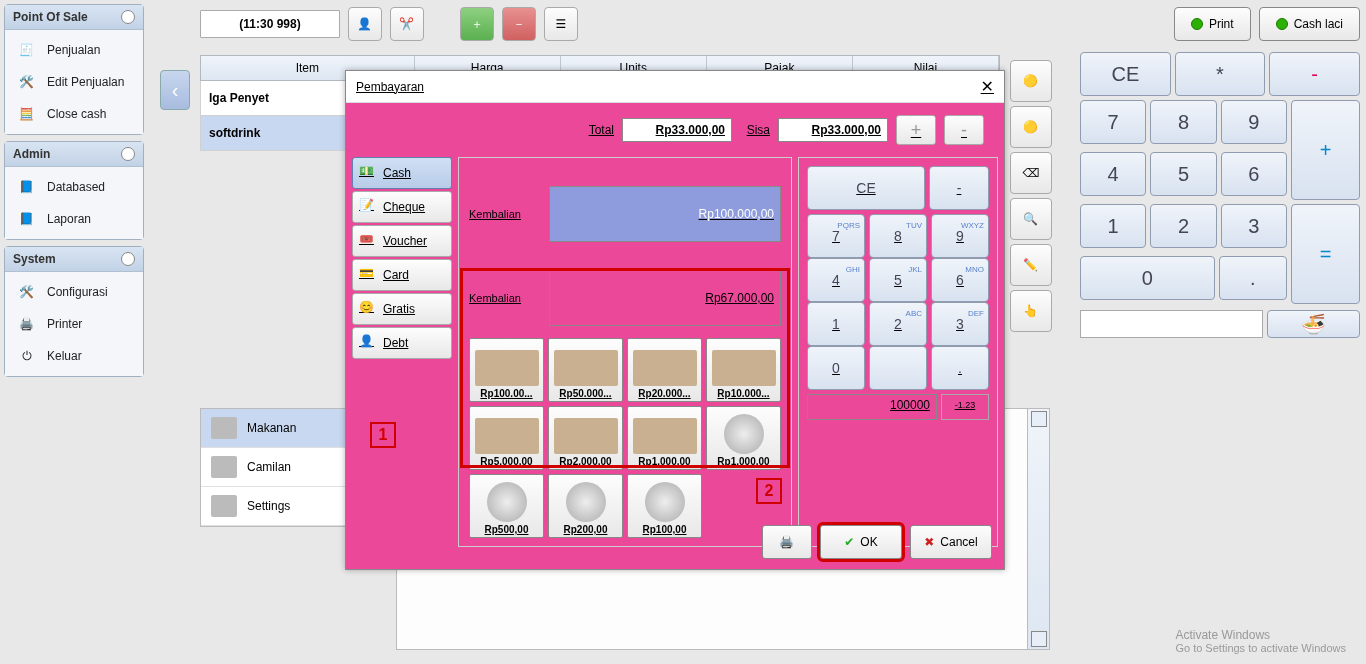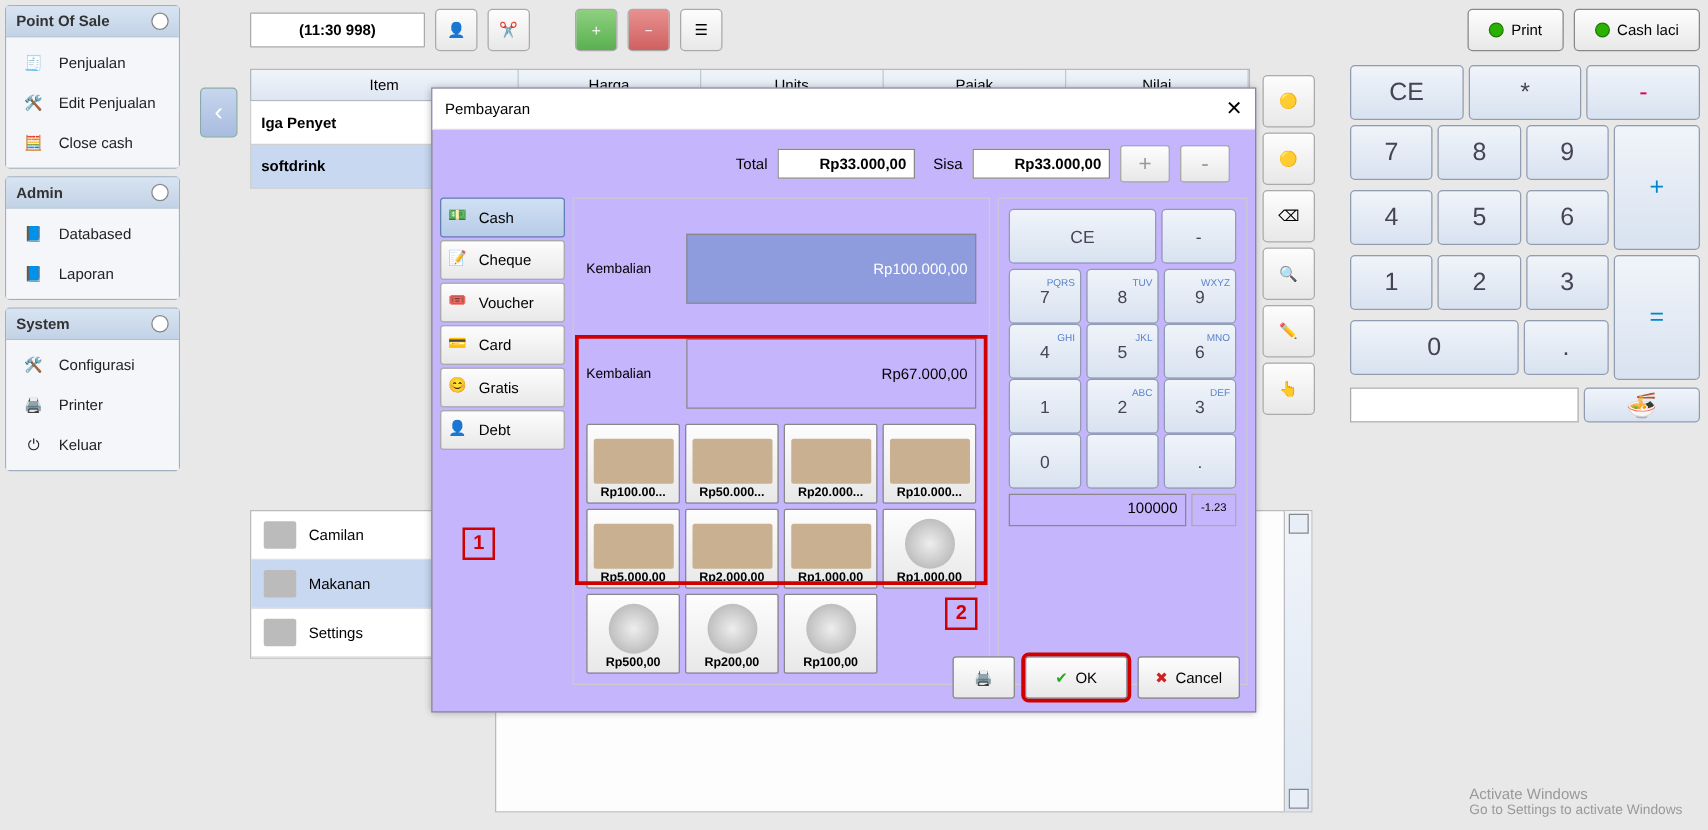--- a/index.html
+++ b/index.html
@@ -51,21 +51,21 @@
 
 .cat-list { position:absolute; left:40px; top:358px; width:190px; border:1px solid #bbb; background:#fff; }
 .cat-item { display:flex; align-items:center; padding:8px 10px; border-bottom:1px solid #e0e0e0; cursor:pointer; gap:10px;}
 .cat-item.sel { background:#c8d8f0; }
 .cat-item .cimg { width:26px;height:22px;background:#bbb;border-radius:2px;}
 .prod-panel { position:absolute; left:236px; top:358px; right:310px; bottom:8px; border:1px solid #bbb; background:#fdfdfd; }
 .prod-scroll { position:absolute; right:0; top:0; bottom:0; width:22px; background:linear-gradient(#f0f4fa,#dde6f2); border-left:1px solid #bbb; display:flex;flex-direction:column;justify-content:space-between;align-items:center;padding:2px 0;}
 .prod-scroll .arr{width:16px;height:16px;border:1px solid #888;background:#e8eef8;cursor:pointer;}
 
 
-.modal-back { position:absolute; left:345px; top:70px; width:660px; height:500px; background:#c4b5fd; border:1px solid #888; box-shadow:0 0 6px rgba(0,0,0,0.3); z-index:50;}
+.modal-back { position:absolute; left:345px; top:70px; width:660px; height:500px; background:#ec4899; border:1px solid #888; box-shadow:0 0 6px rgba(0,0,0,0.3); z-index:50;text-decoration:underline;}
 .modal-title { padding:6px 10px; background:#fff; border-bottom:1px solid #ddd; display:flex;justify-content:space-between;align-items:center;font-size:12px;}
 .modal-title .close-x { cursor:pointer; font-size:16px; }
 .modal-total { padding:12px 20px; display:flex; gap:8px; align-items:center; justify-content:flex-start;}
 .modal-total .lbl{width:60px; text-align:right;}
 .modal-total input { width:110px; padding:4px 6px; text-align:right; border:1px solid #888; font-weight:bold;}
 .modal-total .qbtn{width:40px;height:30px;border:1px solid #aaa;background:linear-gradient(#fdfdfd,#e8e8e8);border-radius:3px;font-size:18px;color:#999;cursor:pointer;}
 
 .modal-body { display:flex; padding:0 6px 6px 6px; gap:6px;}
 .pay-tabs { width:100px; display:flex; flex-direction:column; gap:2px;}
 .pay-tab { height:32px; border:1px solid #aaa; border-radius:3px; background:linear-gradient(#fdfdfd,#e8e8e8); display:flex;align-items:center;gap:6px;padding:0 6px;cursor:pointer;font-size:11px;}
@@ -83,21 +83,21 @@
 .denom .dimg{width:64px;height:36px;background:#c8b090;border-radius:2px;margin-bottom:2px;}
 .denom .dimg.coin{width:40px;height:40px;border-radius:50%;background:radial-gradient(#eee,#aaa);}
 .denom .dlabel{font-size:10px;font-weight:bold;}
 
 .pay-keypad { flex:0.9; border:1px solid #ccc; padding:8px; display:flex;flex-direction:column;gap:4px;}
 .pk-row{display:flex;gap:4px;}
 .pk-btn{flex:1;height:44px;border:1px solid #909cb0;border-radius:4px;background:linear-gradient(#f0f4fa,#d8e2f0);display:flex;align-items:center;justify-content:center;font-size:14px;color:#445;cursor:pointer;position:relative;}
 .pk-btn .sub{font-size:8px;color:#5a82cc;position:absolute;right:4px;top:6px;}
 .pk-display{display:flex;gap:4px;}
 .pk-display .pk-in{flex:1;height:26px;border:1px solid #888;text-align:right;padding:3px 6px;}
-.pk-display .pk-ind{width:36px;height:26px;border:1px solid #aaa;text-align:center;line-height:20px;font-size:9px;}
+.pk-display .pk-ind{width:48px;height:26px;border:1px solid #aaa;text-align:center;line-height:20px;font-size:9px;}
 
 .modal-footer{position:absolute;bottom:10px;right:12px;display:flex;gap:8px;}
 .modal-footer .fbtn{width:82px;height:34px;border:1px solid #888;border-radius:3px;background:linear-gradient(#fdfdfd,#e8e8e8);display:flex;align-items:center;justify-content:center;gap:6px;cursor:pointer;}
 .modal-footer .fbtn.print{width:50px;}
 .ok-highlight{ outline:3px solid #d00000; }
 
 
 .anno1{position:absolute;border:3px solid #d00000;z-index:60;pointer-events:none;}
 .anno-label{position:absolute;border:2px solid #d00000;color:#d00000;font-weight:bold;font-size:16px;width:26px;height:26px;display:flex;align-items:center;justify-content:center;z-index:61;background:rgba(255,255,255,0.0);}
 
@@ -215,27 +215,27 @@
   <div class="side-icons">
     <div class="sbtn">🟡</div>
     <div class="sbtn">🟡</div>
     <div class="sbtn">⌫</div>
     <div class="sbtn">🔍</div>
     <div class="sbtn">✏️</div>
     <div class="sbtn">👆</div>
   </div>
 
   <div class="cat-list">
+    <div class="cat-item sel">
+        <span class="cimg"></span>
+        <span>Makanan</span>
+      </div>
     <div class="cat-item">
         <span class="cimg"></span>
         <span>Camilan</span>
-      </div>
-    <div class="cat-item sel">
-        <span class="cimg"></span>
-        <span>Makanan</span>
       </div>
     <div class="cat-item">
         <span class="cimg"></span>
         <span>Settings</span>
       </div>
   </div>
   <div class="prod-panel">
     <div class="prod-scroll">
       <div class="arr"></div>
       <div class="arr"></div>

